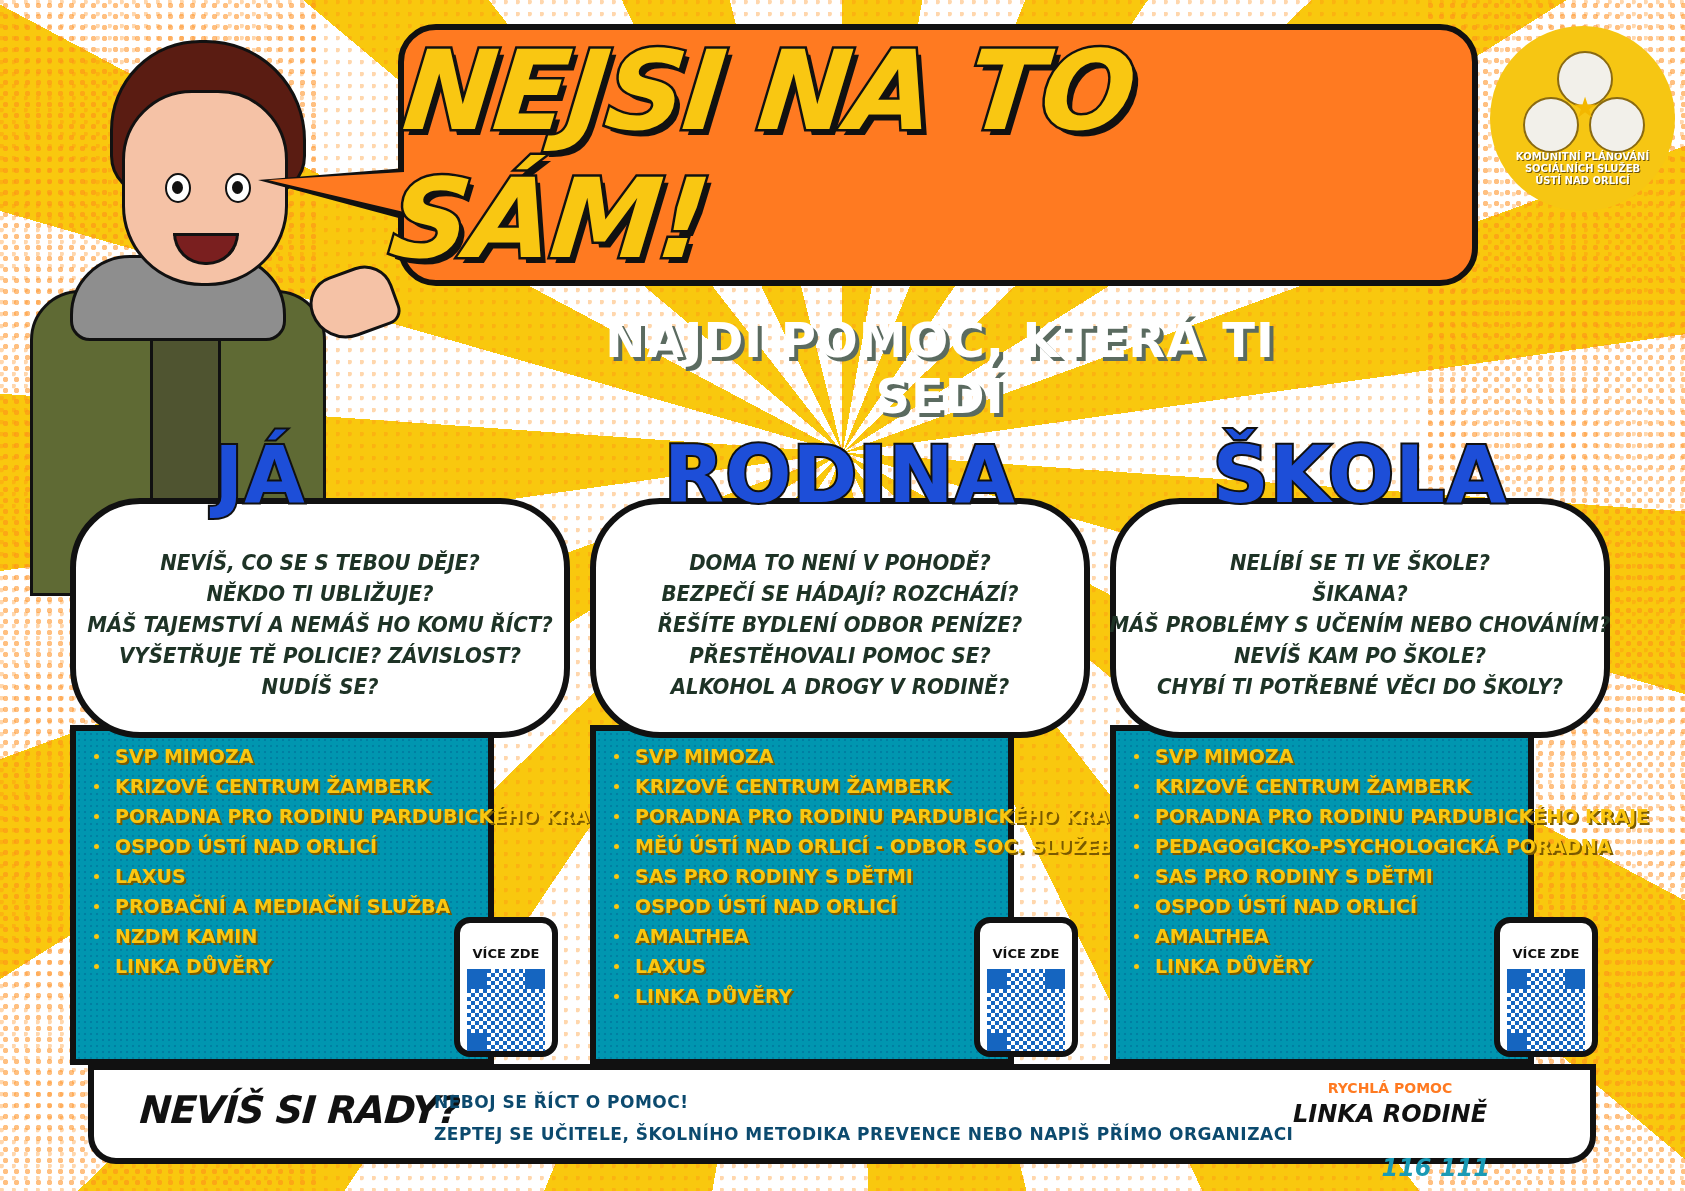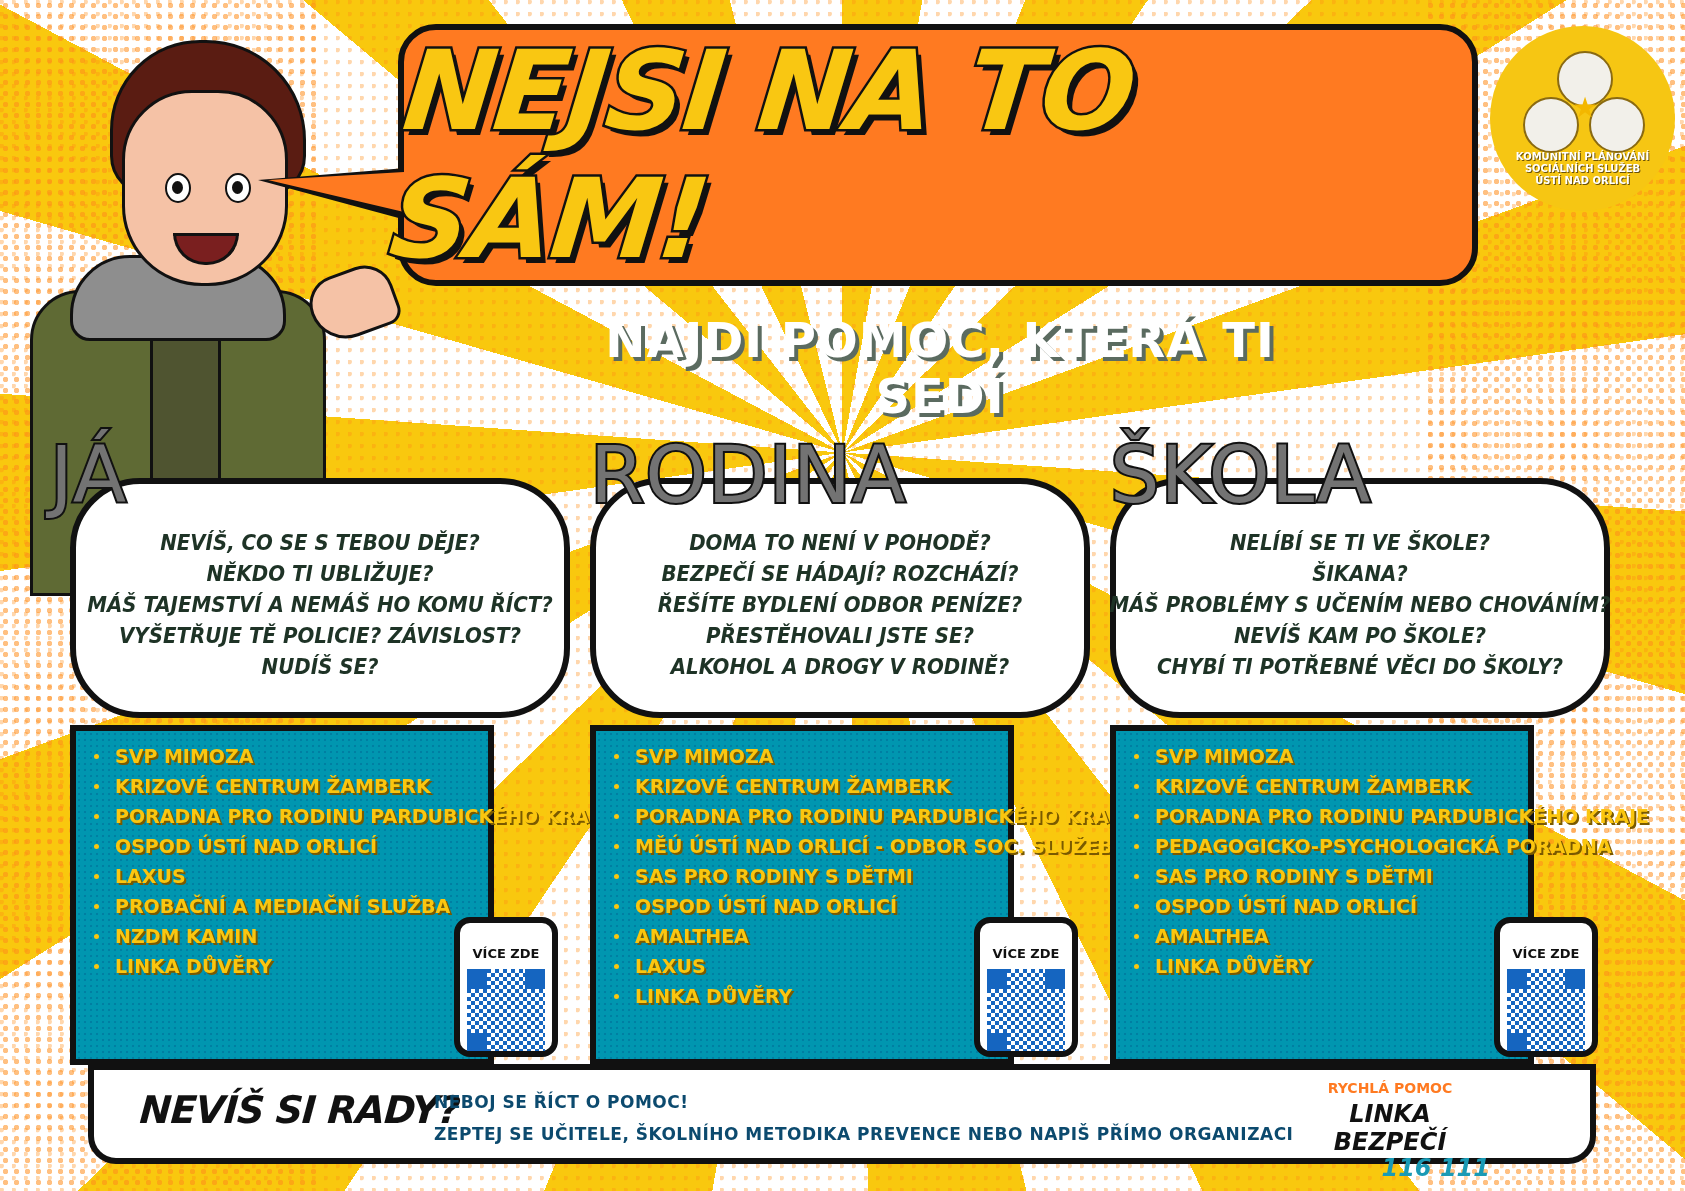--- a/index.html
+++ b/index.html
@@ -57,24 +57,24 @@
   .eye{position:absolute;top:80px;width:22px;height:26px;background:#fff;border:2px solid #111;border-radius:50%;}
   .eye::after{content:"";position:absolute;left:5px;top:6px;width:11px;height:13px;background:#111;border-radius:50%;}
   .mouth{position:absolute;left:48px;top:140px;width:60px;height:26px;background:#7a1f1f;border:3px solid #111;border-radius:0 0 40px 40px;}
   .hood{position:absolute;left:40px;top:225px;width:210px;height:80px;background:#8e8e8e;border:3px solid #111;border-radius:60px 60px 20px 20px;}
   .jacket{position:absolute;left:0;top:260px;width:290px;height:300px;background:#5f6a34;border:3px solid #111;border-radius:50px 50px 0 0;}
   .shirt{position:absolute;left:120px;top:270px;width:65px;height:290px;background:#4f5430;border-left:3px solid #111;border-right:3px solid #111;}
   .hand{position:absolute;left:280px;top:240px;width:80px;height:60px;background:#f5c2a6;border:3px solid #111;border-radius:40px 40px 20px 50px;transform:rotate(-20deg);}
 
   
   .col{position:absolute;top:430px;width:500px;}
-  .col-head{position:absolute;left:0;right:0;top:0;z-index:3;
-    font-family:"DejaVu Sans",sans-serif;font-weight:normal;font-size:78px;color:#737373;
+  .col-head{position:absolute;left:0;right:0;top:0;text-align:center;z-index:3;
+    font-family:"DejaVu Sans",sans-serif;font-weight:bold;font-size:78px;color:#1d4ed8;
     -webkit-text-stroke:4px #111;paint-order:stroke fill;letter-spacing:1px;}
-  .q-box{position:absolute;left:0;top:48px;width:500px;height:240px;background:#fff;
+  .q-box{position:absolute;left:0;top:68px;width:500px;height:240px;background:#fff;
     border:6px solid #111;border-radius:70px;box-sizing:border-box;z-index:1;
     display:flex;flex-direction:column;align-items:center;justify-content:center;padding-top:12px;}
   .q{font-family:"DejaVu Sans Condensed","DejaVu Sans",sans-serif;font-weight:bold;font-style:italic;
     font-size:22px;line-height:31px;color:#1e3326;text-align:center;white-space:nowrap;}
   .list-box{position:absolute;left:0;top:295px;width:424px;height:340px;background:#0096b0;
     border:6px solid #111;box-sizing:border-box;padding:10px 0 0 12px;
     background-image:radial-gradient(circle,rgba(0,60,120,.25) 0 1px,transparent 1.6px);background-size:6px 6px;}
   .li{display:flex;align-items:center;height:30px;font-family:"DejaVu Sans",sans-serif;font-weight:bold;
     font-size:19px;color:#fbc60f;text-shadow:2px 2px 0 #7a5a00;white-space:nowrap;}
   .bullet{width:5px;height:5px;background:#fbc60f;border-radius:50%;margin:0 16px 0 6px;flex:none;}
@@ -187,21 +187,21 @@
     </div>
   </div>
 </div>
 
 <div class="col" style="left:590px">
   <div class="col-head">RODINA</div>
   <div class="q-box">
     <div class="q">DOMA TO NENÍ V POHODĚ?</div>
     <div class="q">BEZPEČÍ SE HÁDAJÍ? ROZCHÁZÍ?</div>
     <div class="q">ŘEŠÍTE BYDLENÍ ODBOR PENÍZE?</div>
-    <div class="q">PŘESTĚHOVALI JSTE SE?</div>
+    <div class="q">PŘESTĚHOVALI POMOC SE?</div>
     <div class="q">ALKOHOL A DROGY V RODINĚ?</div>
   </div>
   <div class="list-box">
     <div class="li">
         <span class="bullet"></span>
         <span>SVP MIMOZA</span>
       </div>
     <div class="li">
         <span class="bullet"></span>
         <span>KRIZOVÉ CENTRUM ŽAMBERK</span>
@@ -288,15 +288,15 @@
       <div class="qr-code"></div>
     </div>
   </div>
 </div>
 
 <div class="footer">
   <div class="f-q">NEVÍŠ SI RADY?</div>
   <div class="f-l1">NEBOJ SE ŘÍCT O POMOC!</div>
   <div class="f-l2">ZEPTEJ SE UČITELE, ŠKOLNÍHO METODIKA PREVENCE NEBO NAPIŠ PŘÍMO ORGANIZACI</div>
   <div class="f-r1">RYCHLÁ POMOC</div>
-  <div class="f-r2">LINKA BEZPEČÍ</div>
+  <div class="f-r2">LINKA RODINĚ</div>
   <div class="f-r3">116 111</div>
 </div>
 
 </body></html>

